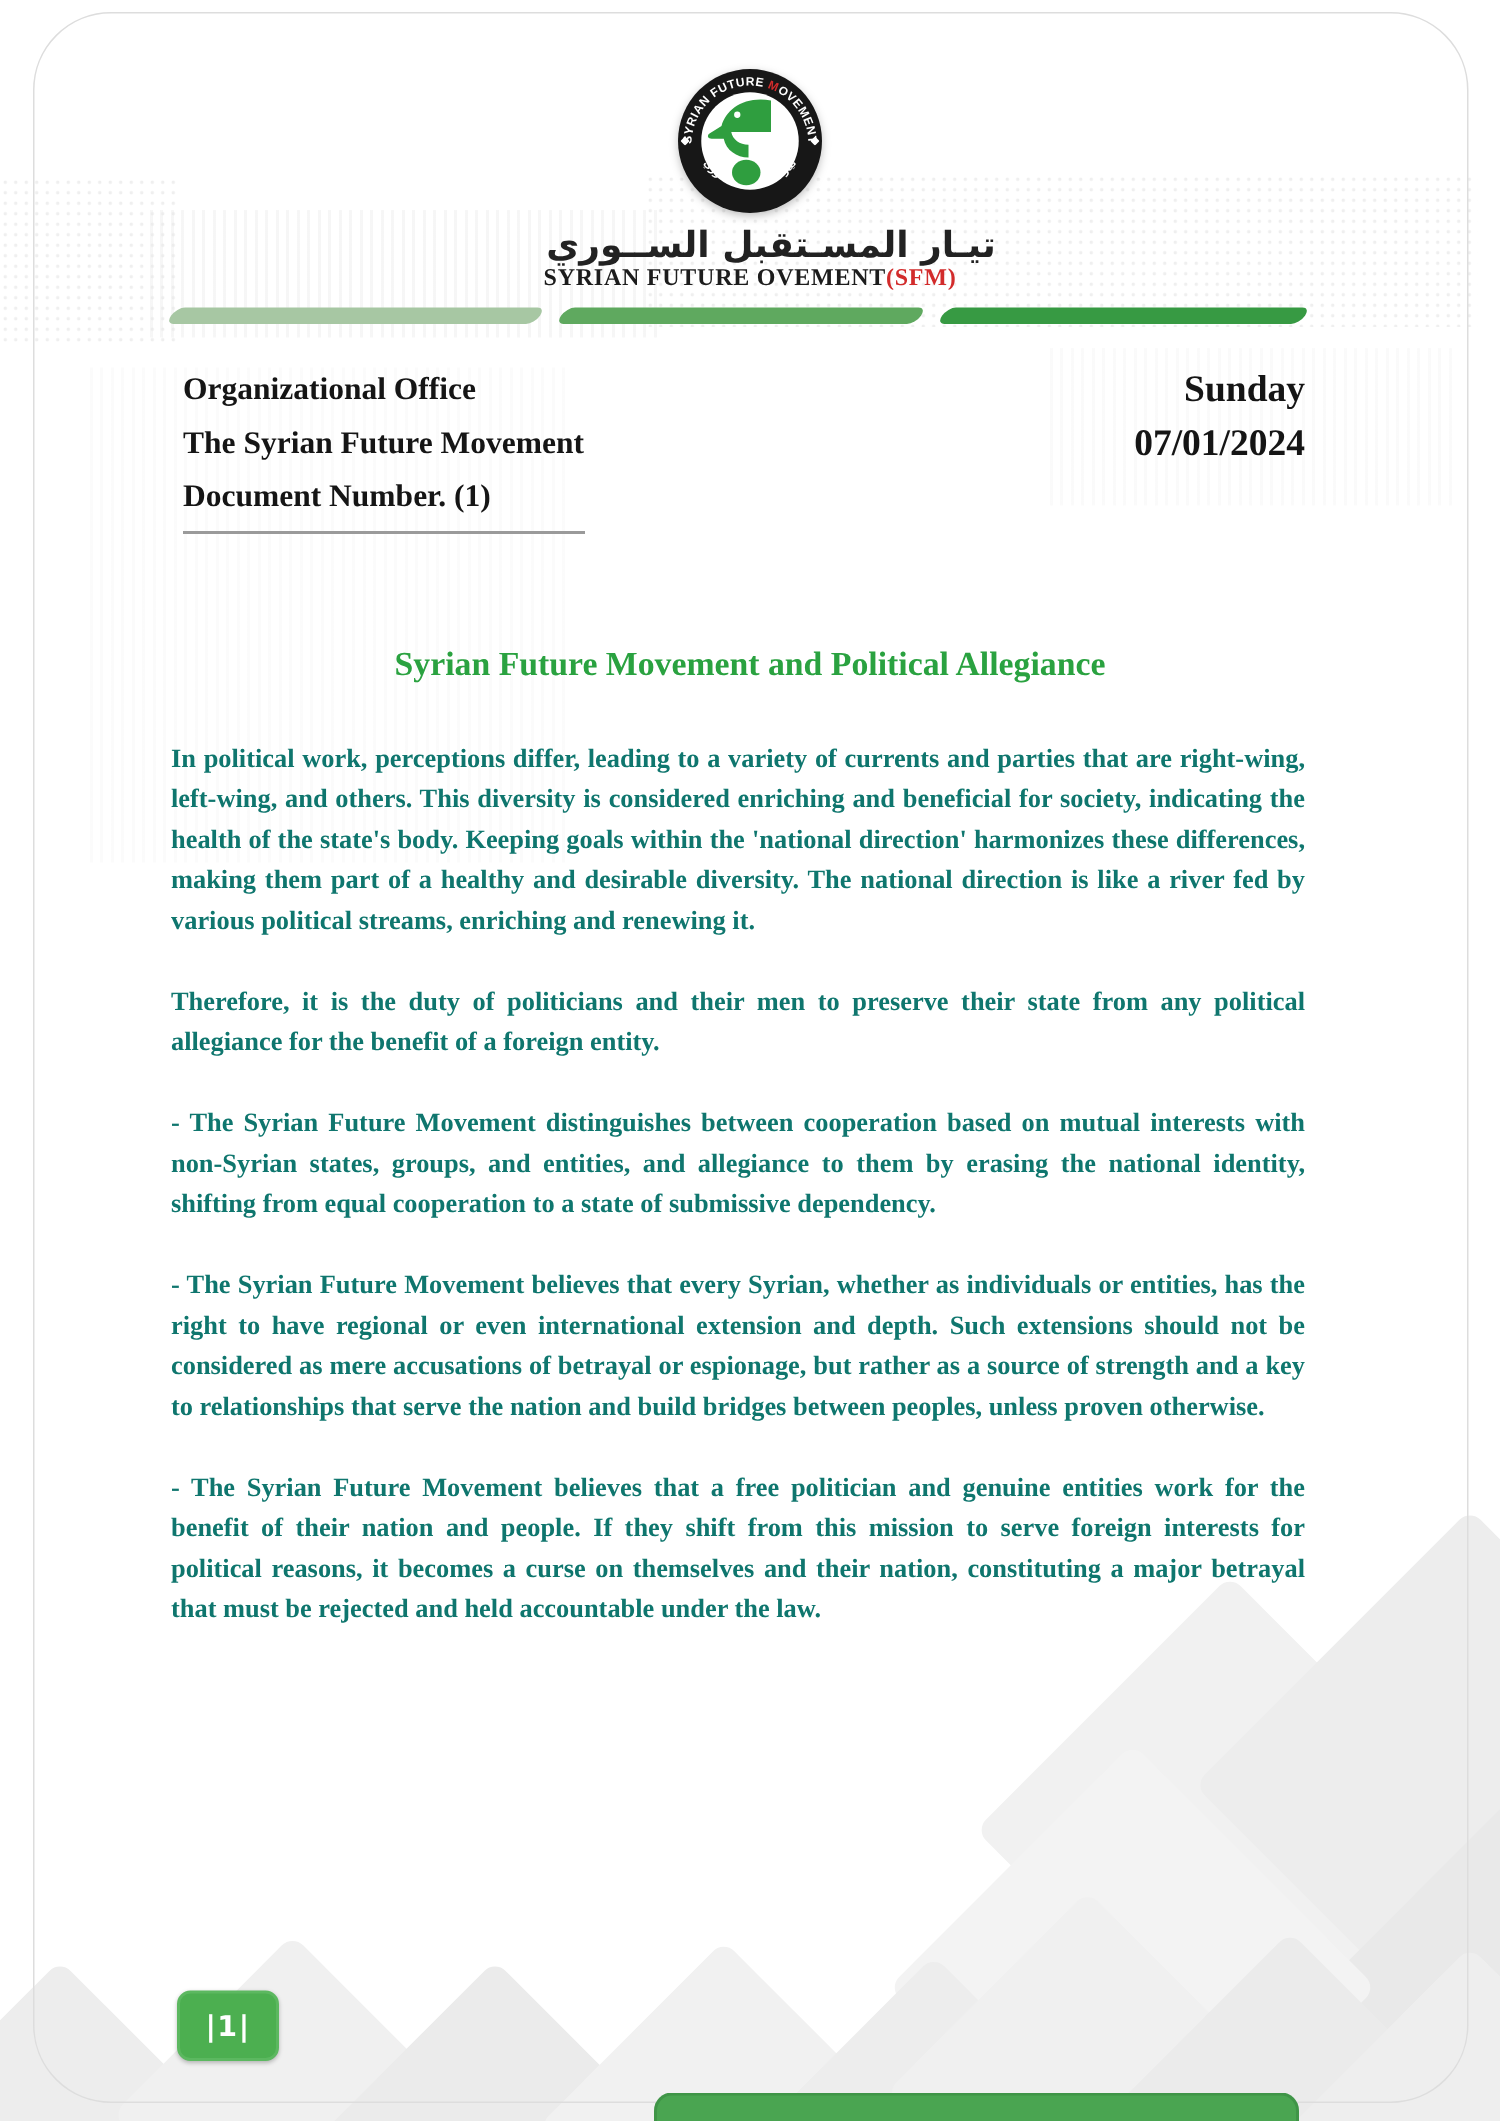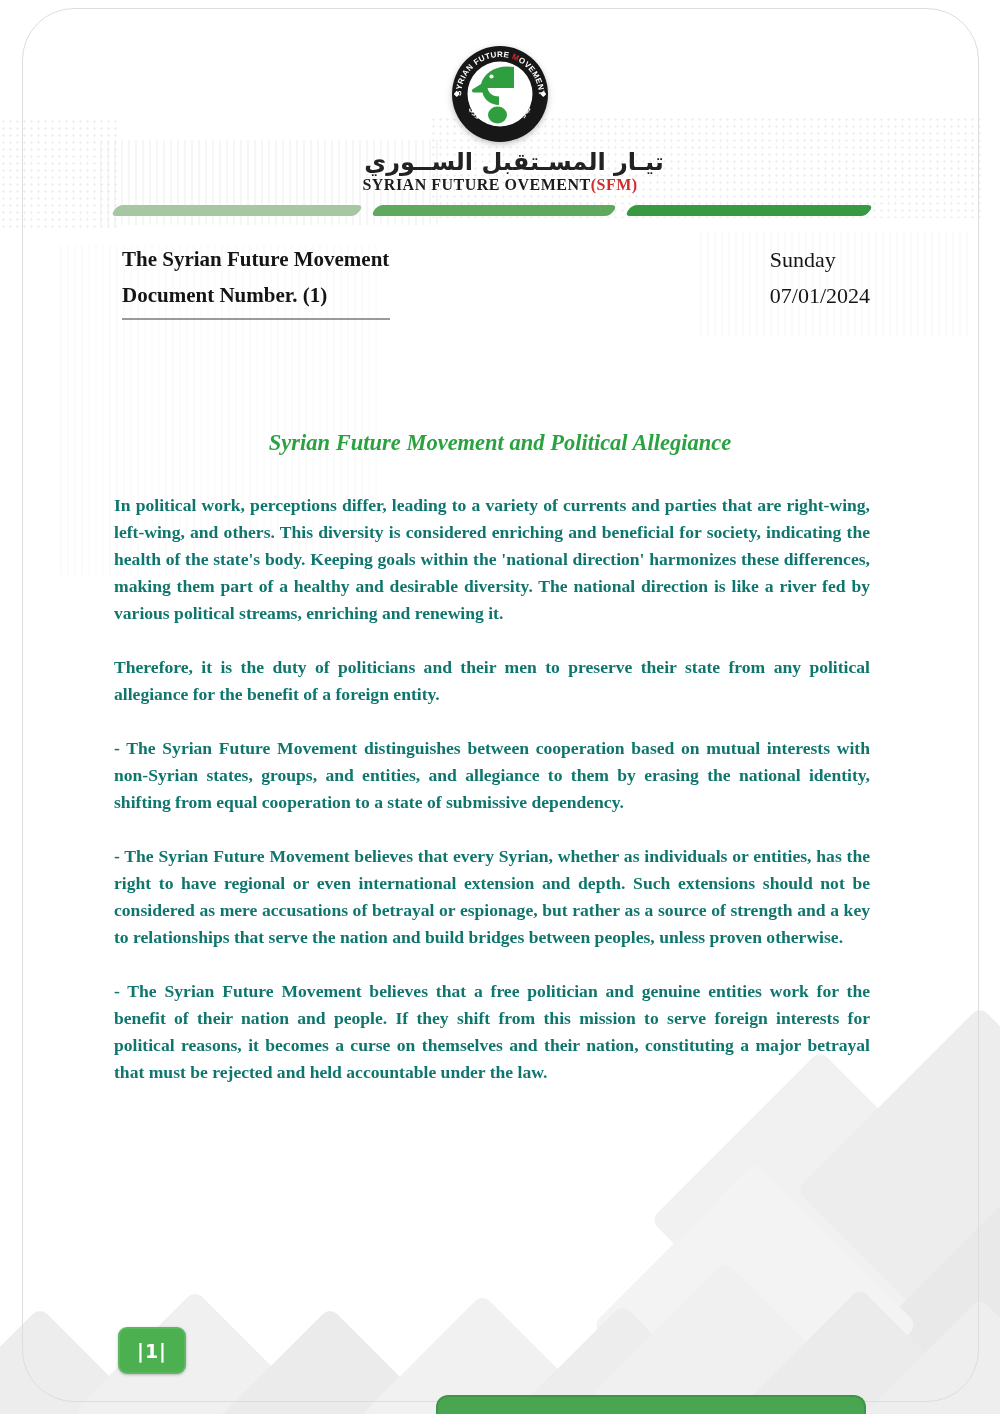--- a/index.html
+++ b/index.html
@@ -38,27 +38,27 @@
   .english-name .red{color:#d22b2b;}
   
   .bars{position:absolute;top:205px;left:0;right:0;height:12px;z-index:2;}
   .bar{position:absolute;height:11px;border-radius:6px;transform:skewX(-35deg);}
   .bar1{left:114px;width:246px;background:#a7c7a3;}
   .bar2{left:374px;width:240px;background:#5fa95f;}
   .bar3{left:628px;width:242px;background:#379a43;}
   
   .doc-header{position:absolute;top:242px;left:122px;right:130px;z-index:2;}
   .hdr-left{float:left;font-weight:bold;font-size:21px;line-height:35.5px;}
-  .hdr-right{float:right;font-weight:normal;font-size:22px;line-height:35.5px;}
+  .hdr-right{float:right;text-align:right;font-weight:bold;font-size:25px;line-height:35.5px;}
   .hdr-underline{width:268px;height:2px;background:#9a9a9a;margin-top:5px;}
   
   .doc-title{
     position:absolute;top:430px;left:0;right:0;margin:0;
     text-align:center;font-weight:bold;font-size:22.5px;
-    color:#2aa240;z-index:2;font-style:italic;
+    color:#2aa240;z-index:2;
   }
   
   .body-text{position:absolute;top:492px;left:114px;width:756px;z-index:2;}
   .para{
     margin:0;font-weight:bold;font-size:17.6px;line-height:27px;
     text-align:justify;color:#0f766e;
   }
   .para.gap{margin-bottom:27px;}
   
   .page-badge{
@@ -132,20 +132,21 @@
   </header>
 
   <div class="bars">
     <div class="bar bar1"></div>
     <div class="bar bar2"></div>
     <div class="bar bar3"></div>
   </div>
 
   <div class="doc-header">
     <div class="hdr-left">
+      <div>Organizational Office</div>
       <div>The Syrian Future Movement</div>
       <div>Document Number. (1)</div>
       <div class="hdr-underline"></div>
     </div>
     <div class="hdr-right">
       <div>Sunday</div>
       <div>07/01/2024</div>
     </div>
   </div>
 

